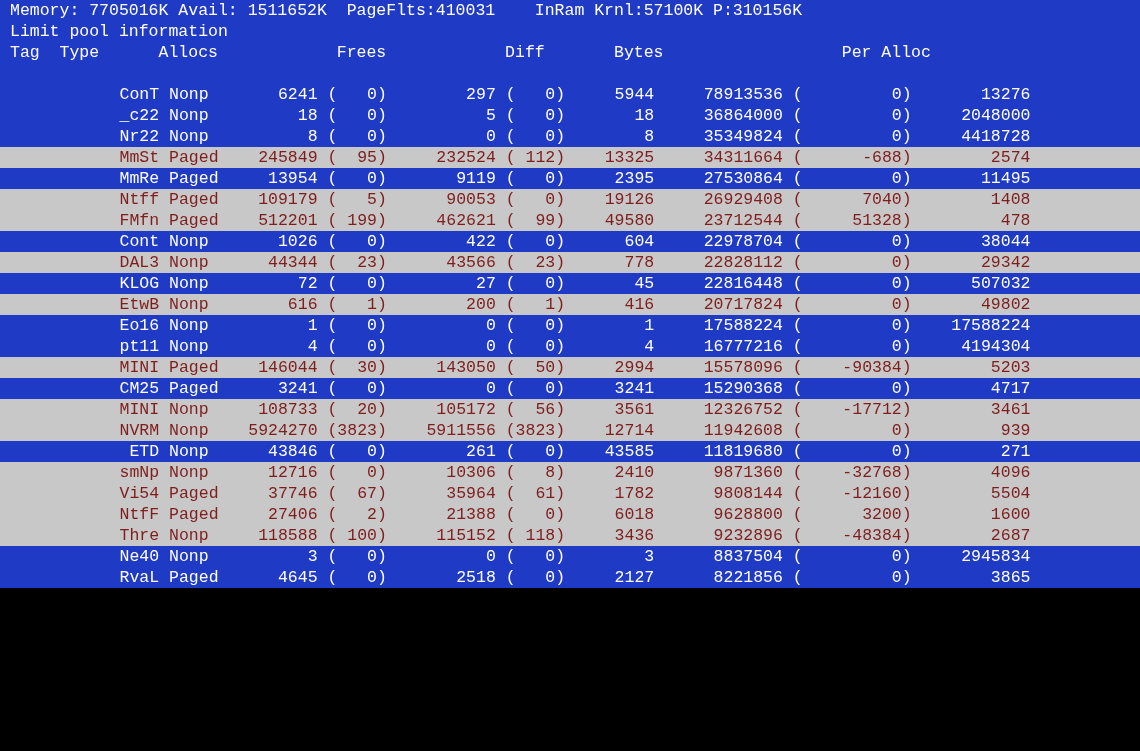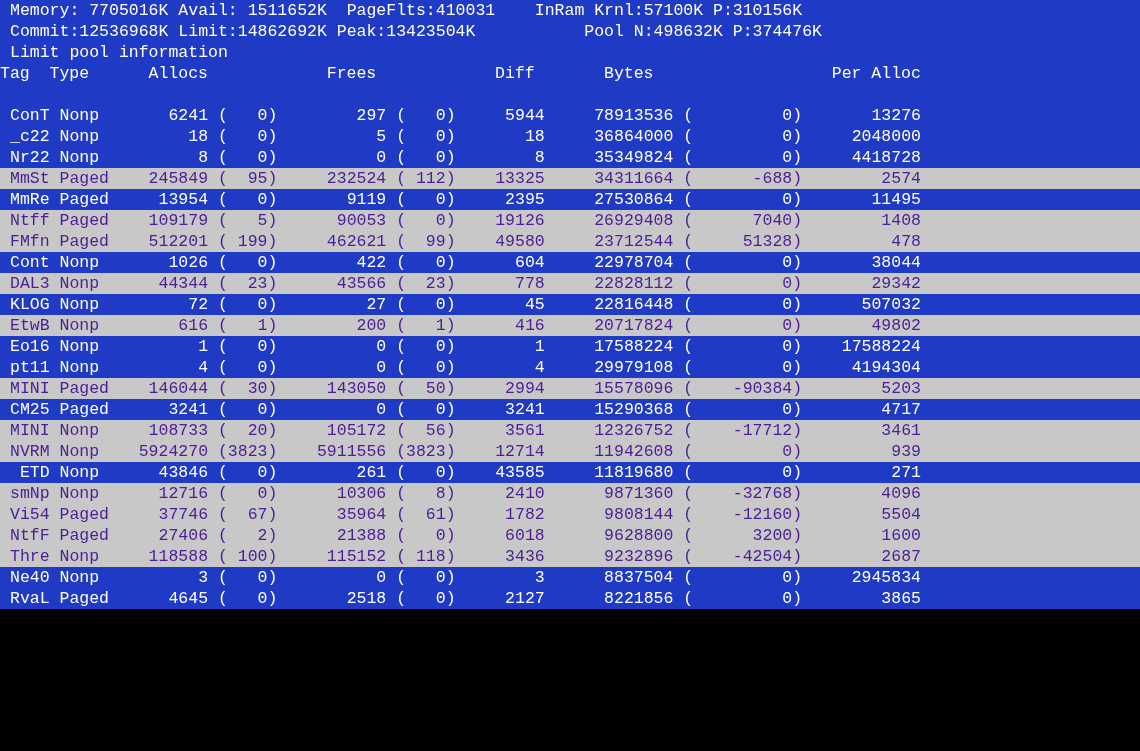--- a/index.html
+++ b/index.html
@@ -18,57 +18,58 @@
     width: 1140px;
   }
   .header {
     color: #fff;
     white-space: pre;
     padding-left: 10px;
   }
   .cols {
     color: #fff;
     white-space: pre;
+    padding-left: 10px;
   }
   .row {
     white-space: pre;
     padding-left: 10px;
+    text-align: center;
   }
   .row.blue { background: #1f3ac4; color: #fff; }
-  .row.gray { background: #c8c8c8; color: #4c1d95; }
+  .row.gray { background: #c8c8c8; color: #7f1d1d; }
   .blank { height: 21px; }
 </style>
 </head>
 <body>
 
 <div class="screen">
   <div class="header">Memory: 7705016K Avail: 1511652K  PageFlts:410031    InRam Krnl:57100K P:310156K</div>
-  <div class="header">Commit:12536968K Limit:14862692K Peak:13423504K           Pool N:498632K P:374476K</div>
   <div class="header">Limit pool information</div>
   <div class="cols">Tag  Type      Allocs            Frees            Diff       Bytes                  Per Alloc</div>
   <div class="blank row blue"></div>
   <div id="table-body">
       <div class="row blue">ConT Nonp       6241 (   0)        297 (   0)     5944     78913536 (         0)       13276</div>
       <div class="row blue">_c22 Nonp         18 (   0)          5 (   0)       18     36864000 (         0)     2048000</div>
       <div class="row blue">Nr22 Nonp          8 (   0)          0 (   0)        8     35349824 (         0)     4418728</div>
       <div class="row gray">MmSt Paged    245849 (  95)     232524 ( 112)    13325     34311664 (      -688)        2574</div>
       <div class="row blue">MmRe Paged     13954 (   0)       9119 (   0)     2395     27530864 (         0)       11495</div>
       <div class="row gray">Ntff Paged    109179 (   5)      90053 (   0)    19126     26929408 (      7040)        1408</div>
       <div class="row gray">FMfn Paged    512201 ( 199)     462621 (  99)    49580     23712544 (     51328)         478</div>
       <div class="row blue">Cont Nonp       1026 (   0)        422 (   0)      604     22978704 (         0)       38044</div>
       <div class="row gray">DAL3 Nonp      44344 (  23)      43566 (  23)      778     22828112 (         0)       29342</div>
       <div class="row blue">KLOG Nonp         72 (   0)         27 (   0)       45     22816448 (         0)      507032</div>
       <div class="row gray">EtwB Nonp        616 (   1)        200 (   1)      416     20717824 (         0)       49802</div>
       <div class="row blue">Eo16 Nonp          1 (   0)          0 (   0)        1     17588224 (         0)    17588224</div>
-      <div class="row blue">pt11 Nonp          4 (   0)          0 (   0)        4     29979108 (         0)     4194304</div>
+      <div class="row blue">pt11 Nonp          4 (   0)          0 (   0)        4     16777216 (         0)     4194304</div>
       <div class="row gray">MINI Paged    146044 (  30)     143050 (  50)     2994     15578096 (    -90384)        5203</div>
       <div class="row blue">CM25 Paged      3241 (   0)          0 (   0)     3241     15290368 (         0)        4717</div>
       <div class="row gray">MINI Nonp     108733 (  20)     105172 (  56)     3561     12326752 (    -17712)        3461</div>
       <div class="row gray">NVRM Nonp    5924270 (3823)    5911556 (3823)    12714     11942608 (         0)         939</div>
       <div class="row blue"> ETD Nonp      43846 (   0)        261 (   0)    43585     11819680 (         0)         271</div>
       <div class="row gray">smNp Nonp      12716 (   0)      10306 (   8)     2410      9871360 (    -32768)        4096</div>
       <div class="row gray">Vi54 Paged     37746 (  67)      35964 (  61)     1782      9808144 (    -12160)        5504</div>
       <div class="row gray">NtfF Paged     27406 (   2)      21388 (   0)     6018      9628800 (      3200)        1600</div>
-      <div class="row gray">Thre Nonp     118588 ( 100)     115152 ( 118)     3436      9232896 (    -42504)        2687</div>
+      <div class="row gray">Thre Nonp     118588 ( 100)     115152 ( 118)     3436      9232896 (    -48384)        2687</div>
       <div class="row blue">Ne40 Nonp          3 (   0)          0 (   0)        3      8837504 (         0)     2945834</div>
       <div class="row blue">RvaL Paged      4645 (   0)       2518 (   0)     2127      8221856 (         0)        3865</div>
     </div>
 </div>
 
 </body></html>

